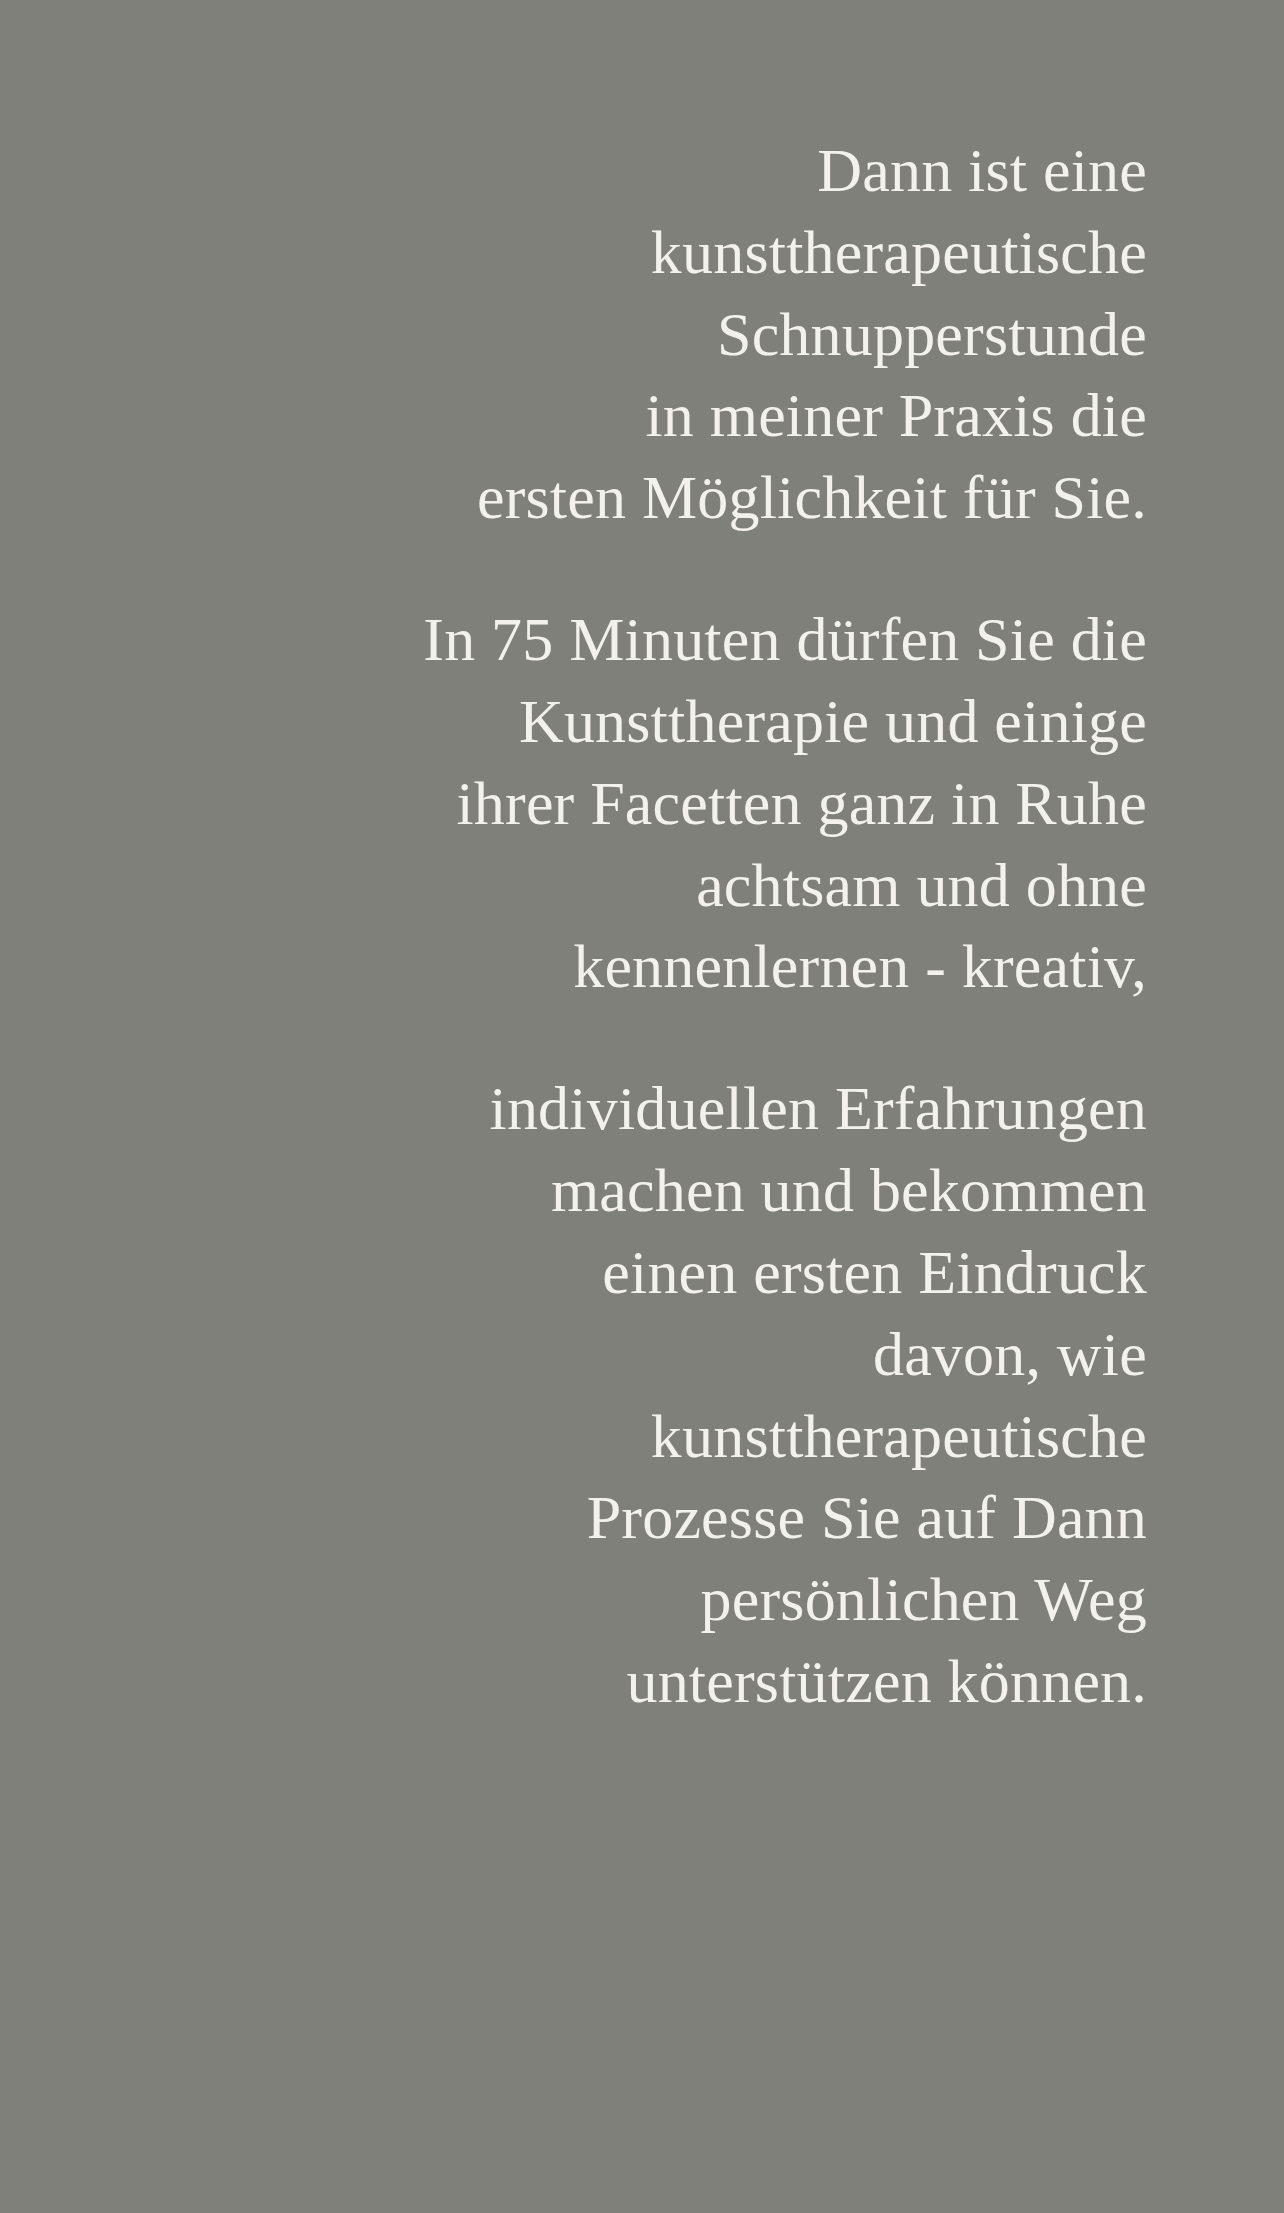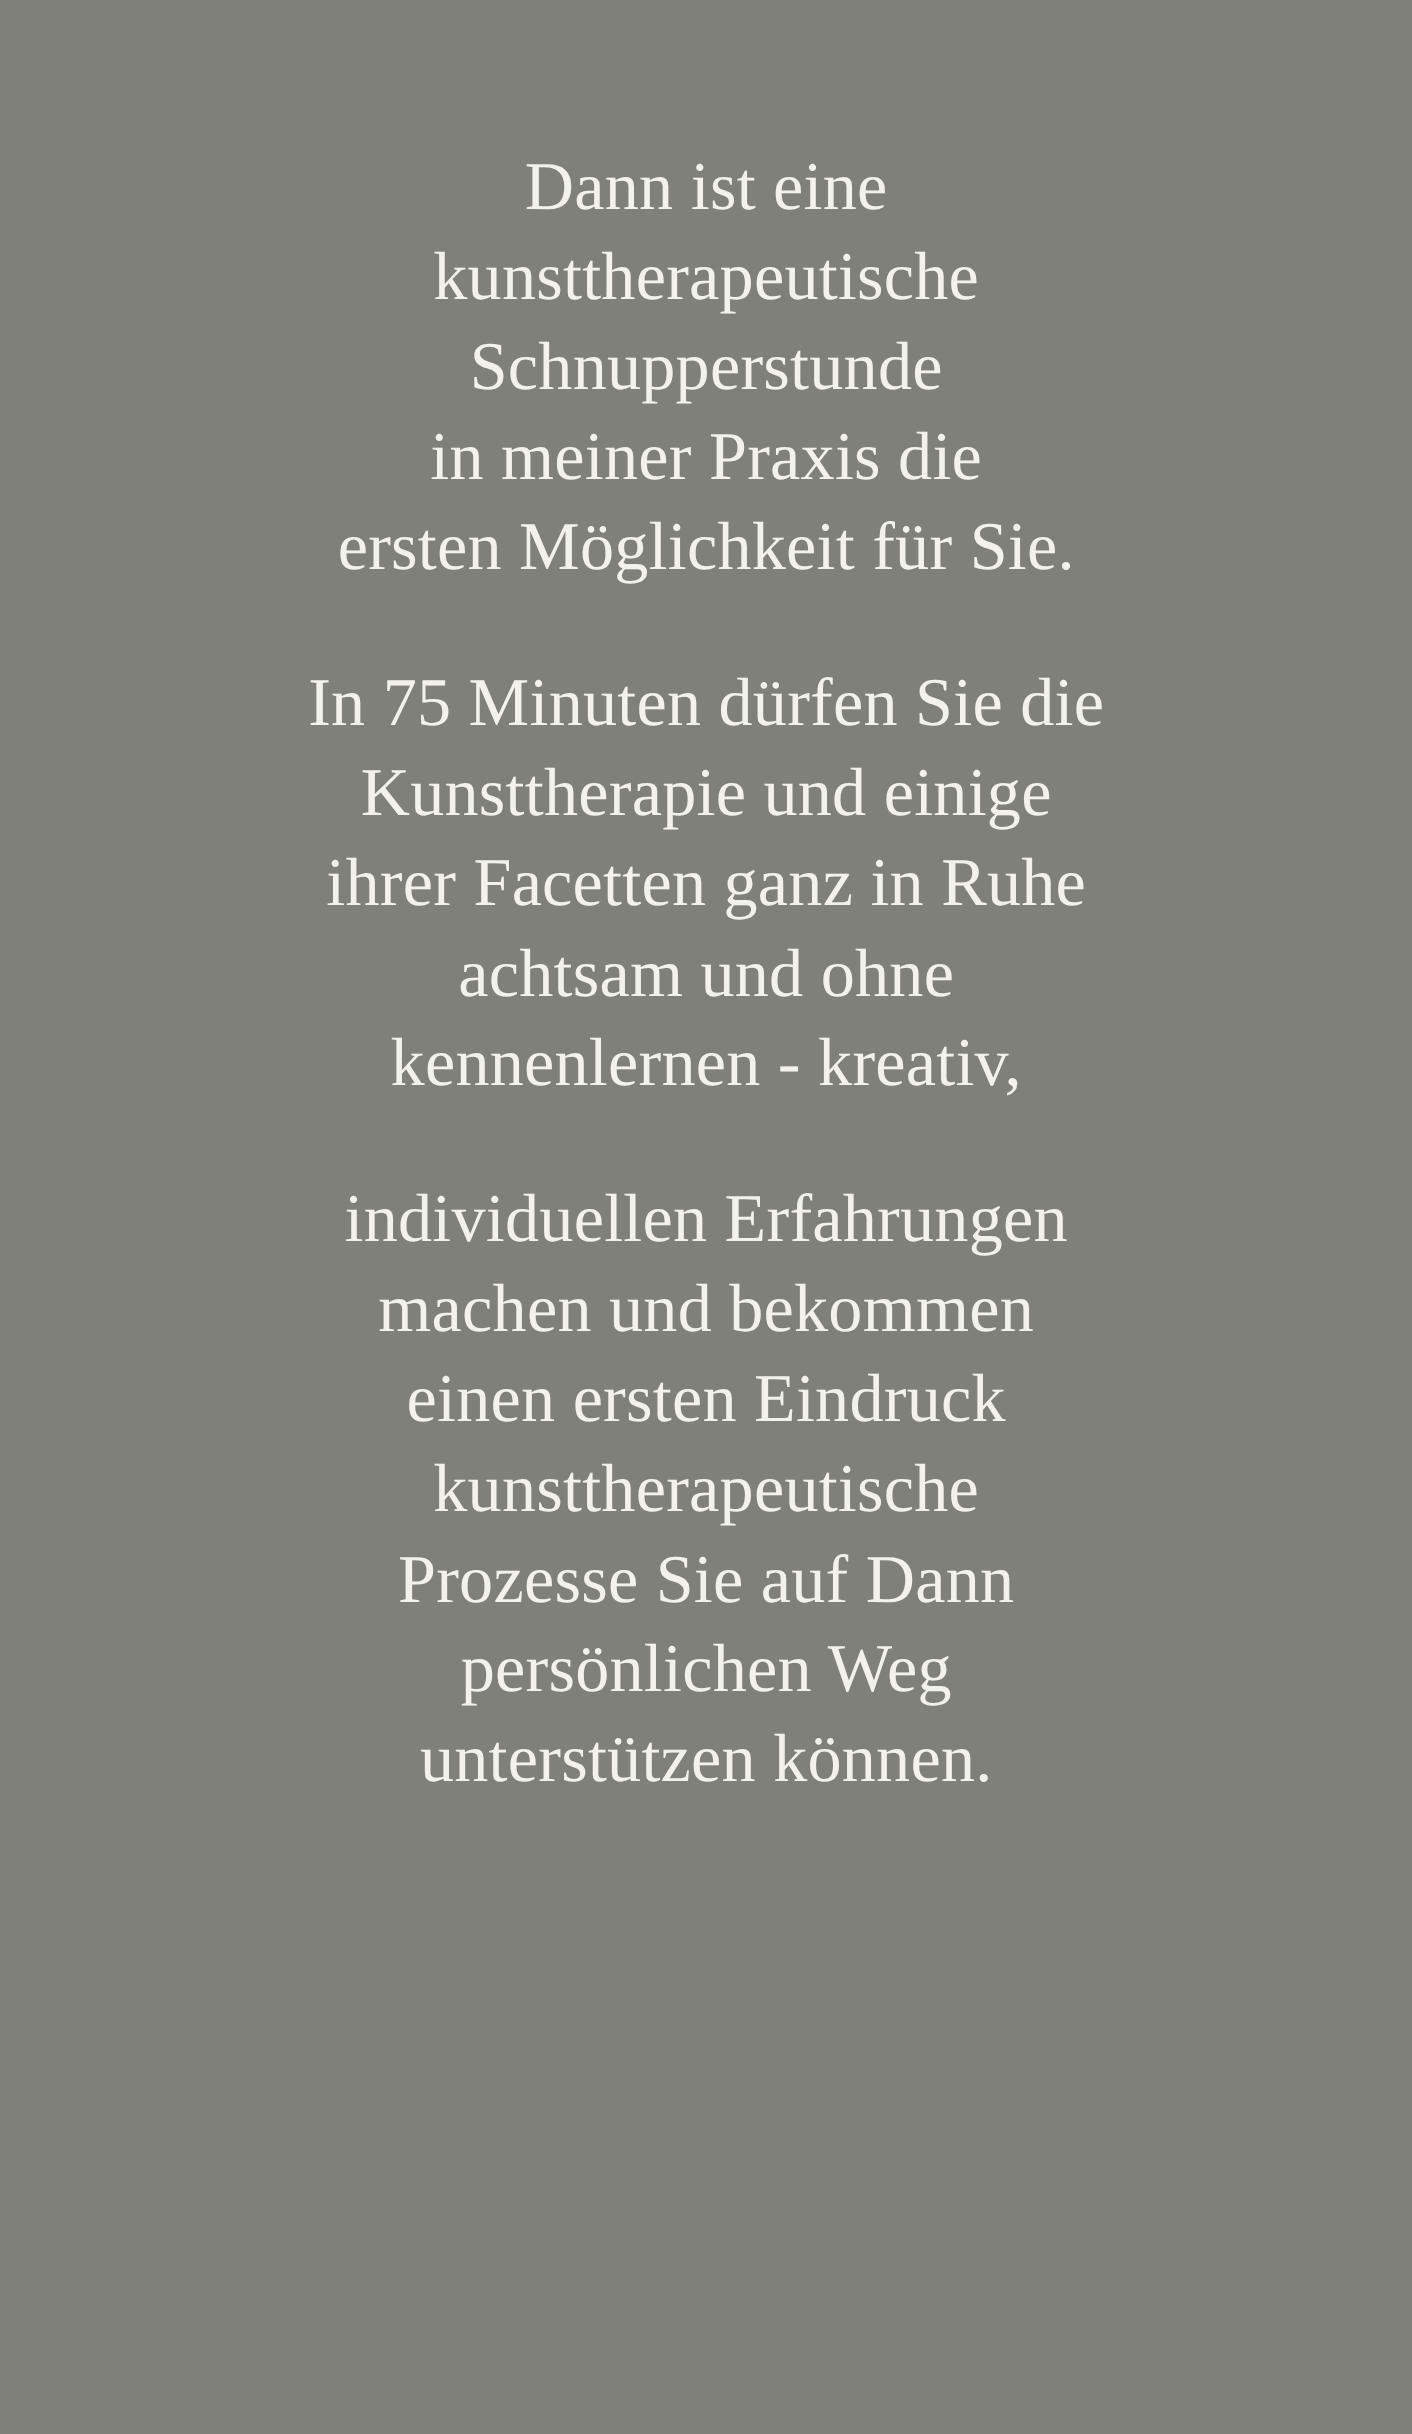--- a/index.html
+++ b/index.html
@@ -21,21 +21,21 @@
     display: flex;
     flex-direction: column;
     align-items: center;
     justify-content: flex-start;
     padding: 130px 80px 80px 80px;
     background: #80807a;
   }
   .text-block {
     width: 100%;
     max-width: 1010px;
-    text-align: center;
+    text-align: right;
     color: #f2f1ec;
     font-size: 62px;
     line-height: 1.32;
     letter-spacing: 0.2px;
     font-weight: 400;
     text-rendering: optimizeLegibility;
   }
   .para {
     margin: 0;
     padding: 0;
@@ -67,20 +67,21 @@
       <span class="line">Kunsttherapie und einige</span>
       <span class="line">ihrer Facetten ganz in Ruhe</span>
       <span class="line">achtsam und ohne</span>
       <span class="line">kennenlernen - kreativ,</span>
     </p>
 
     <p class="para">
       <span class="line">individuellen Erfahrungen</span>
       <span class="line">machen und bekommen</span>
       <span class="line">einen ersten Eindruck</span>
+      <span class="line">davon, wie</span>
       <span class="line">kunsttherapeutische</span>
       <span class="line">Prozesse Sie auf Dann</span>
       <span class="line">persönlichen Weg</span>
       <span class="line">unterstützen können.</span>
     </p>
 
   </div>
 </div>
 
 </body></html>

